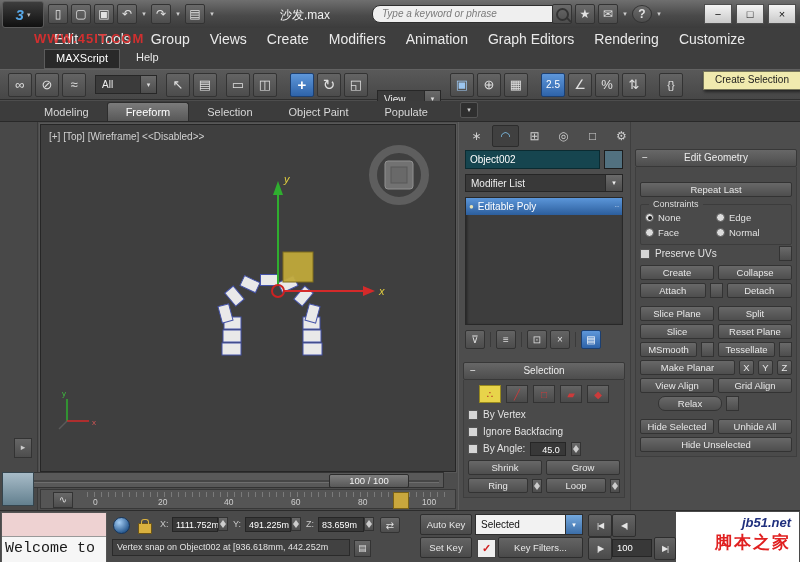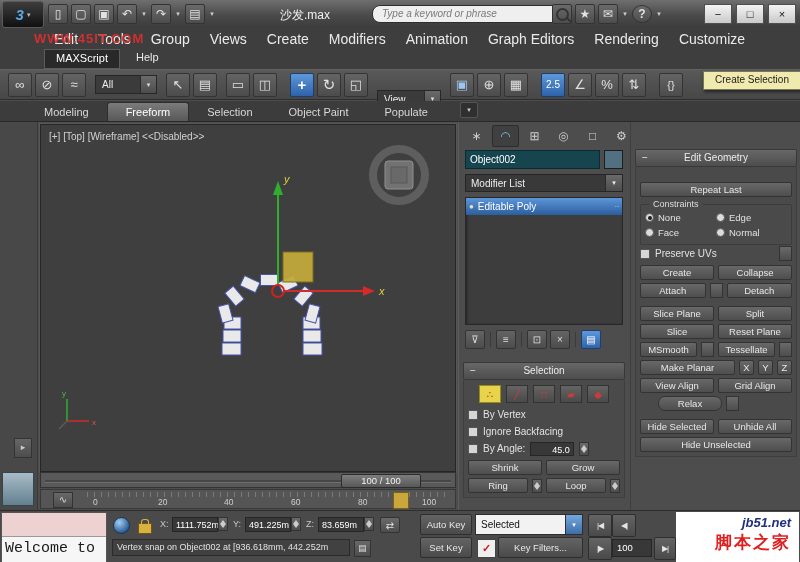--- a/index.html
+++ b/index.html
@@ -69,21 +69,21 @@
   
   .leftstrip{position:absolute;left:0;top:122px;width:37px;height:388px;background:#484848;border-right:1px solid #393939;}
   .vp-tab-btn{position:absolute;left:14px;top:438px;width:16px;height:18px;background:linear-gradient(#666,#4d4d4d);
               border:1px solid #333;color:#ccc;font-size:9px;text-align:center;line-height:16px;z-index:3;}
   .corner-btn{position:absolute;left:2px;top:472px;width:30px;height:32px;z-index:3;
               background:linear-gradient(#a8bcc8,#63808f);border:1px solid #35454e;}
   .viewport{position:absolute;left:40px;top:124px;width:414px;height:346px;background:#3f3f3f;
             border:1px solid #262626;outline:1px solid #585858;}
   .vp-label{position:absolute;left:8px;top:6px;font-size:10px;color:#d2d2d2;z-index:2;}
   
-  .timeslider{position:absolute;left:40px;top:472px;width:416px;height:16px;background:#595959;
+  .timeslider{position:absolute;left:28px;top:472px;width:416px;height:16px;background:#595959;
               border:1px solid #333;box-sizing:border-box;}
   .ts-groove{position:absolute;left:4px;right:4px;top:7px;height:2px;background:#464646;border-bottom:1px solid #6e6e6e;}
   .ts-handle{position:absolute;left:300px;top:1px;width:78px;height:12px;border-radius:2px;
              background:linear-gradient(#7d7d7d,#585858);border:1px solid #2c2c2c;color:#f2f2f2;
              font-size:9.5px;text-align:center;line-height:12px;}
   .trackbar{position:absolute;left:40px;top:489px;width:416px;height:20px;background:#555;
             border:1px solid #383838;box-sizing:border-box;}
   .tb-curvebtn{position:absolute;left:12px;top:2px;width:18px;height:14px;background:linear-gradient(#686868,#4d4d4d);
                border:1px solid #333;color:#ddd;font-size:10px;text-align:center;line-height:13px;}
   .tb-ticks{position:absolute;left:46px;right:6px;top:2px;height:5px;
@@ -123,21 +123,21 @@
              color:#ececec;font-size:10px;text-align:center;line-height:15px;position:relative;}
   .rollout-h .rminus{position:absolute;left:6px;top:0;}
   .rbody{background:#4a4a4a;border:1px solid #3e3e3e;border-top:none;padding:3px 4px 4px;}
   .soicons{display:flex;gap:5px;justify-content:center;padding:2px 0 3px;}
   .soicon{width:20px;height:16px;display:flex;align-items:center;justify-content:center;
           background:linear-gradient(#646464,#4a4a4a);border:1px solid #333;color:#cc3b3b;font-size:10px;}
   .soicon.active{background:#e8d44a;border-color:#98891f;color:#b02020;}
   .chkrow{display:flex;align-items:center;gap:5px;height:17px;font-size:10px;color:#e2e2e2;}
   .chk{width:10px;height:10px;background:#d6d6d6;border:1px solid #555;box-sizing:border-box;}
   .numfield{width:36px;background:#383838;border:1px solid #262626;color:#fff;font-size:9px;
-            padding:1px 21px;box-sizing:border-box;height:14px;line-height:12px;}
+            padding:1px 11px;box-sizing:border-box;height:14px;line-height:12px;}
   .spin{position:relative;width:10px;height:14px;background:linear-gradient(#6a6a6a,#4d4d4d);
         border:1px solid #333;display:inline-block;box-sizing:border-box;flex:none;}
   .spin::before{content:"";position:absolute;left:1px;top:2px;border-left:3px solid transparent;
                 border-right:3px solid transparent;border-bottom:4px solid #ccc;}
   .spin::after{content:"";position:absolute;left:1px;bottom:2px;border-left:3px solid transparent;
                border-right:3px solid transparent;border-top:4px solid #ccc;}
   .btnrow{display:flex;gap:4px;margin-top:3px;align-items:center;}
   .gbtn{flex:1;height:15px;background:linear-gradient(#686868,#4e4e4e);border:1px solid #333;border-radius:2px;
         color:#e8e8e8;font-size:9.5px;text-align:center;line-height:14px;box-sizing:border-box;
         white-space:nowrap;overflow:hidden;}

